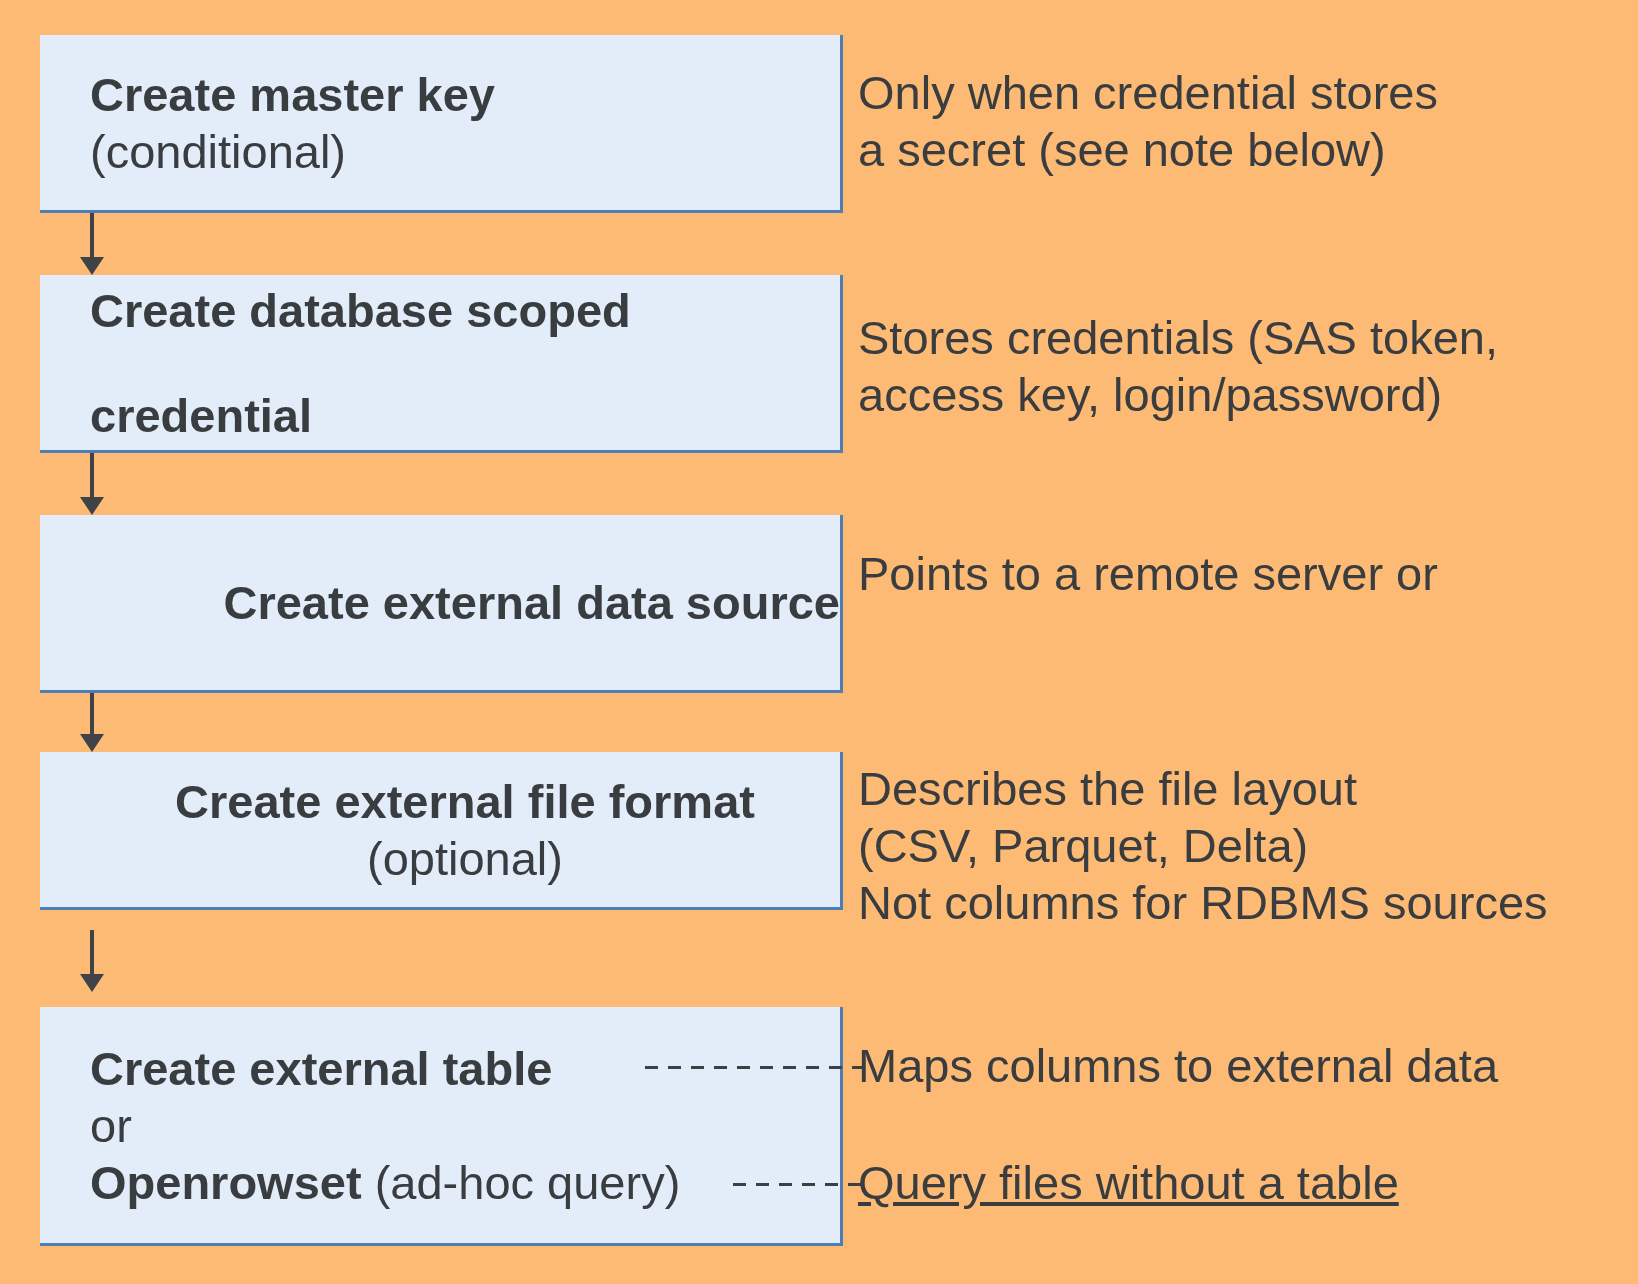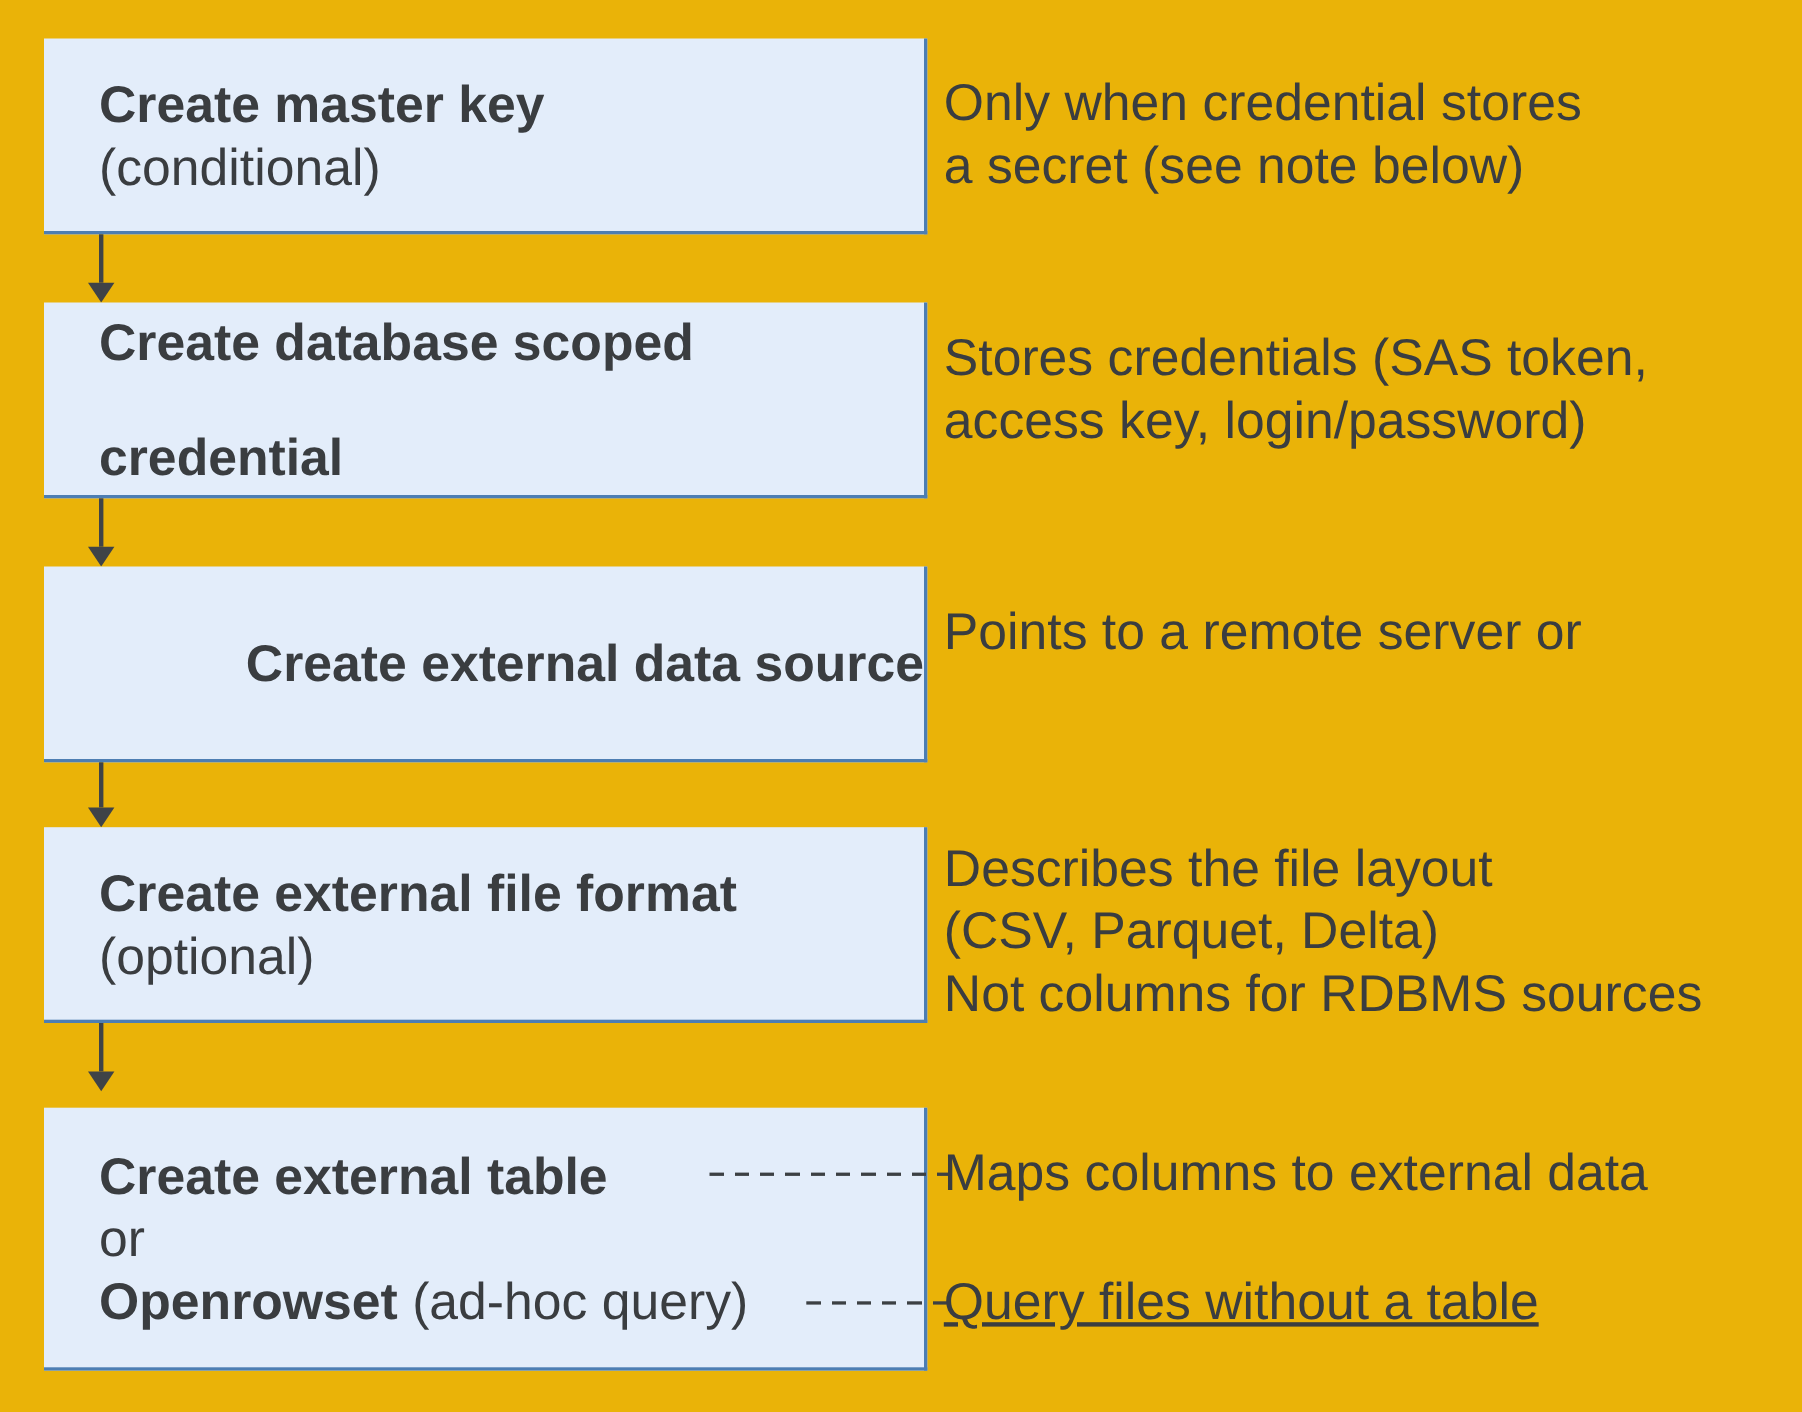--- a/index.html
+++ b/index.html
@@ -1,20 +1,20 @@
 <!DOCTYPE html>
 <html><head>
 <meta charset="utf-8">
 <style>
   html, body { margin: 0; padding: 0; background: #ffffff; }
   .canvas {
     position: relative;
     width: 1638px;
     height: 1284px;
-    background: #eab308;
+    background: #fdba74;
     font-family: "Liberation Sans", "DejaVu Sans", sans-serif;
     color: #3a3d40;
     overflow: hidden;
   }
 
   
   .box {
     position: absolute;
     left: 40px;
     width: 803px;
@@ -92,21 +92,21 @@
 
   <div class="box" style="top:515px;height:178px;text-align:right;">
     <div class="t">Create external data source</div>
   </div>
 
   <div class="arrow" style="top:693px;height:59px;">
     <div class="shaft"></div>
     <div class="head"></div>
   </div>
 
-  <div class="box" style="top:752px;height:178px;">
+  <div class="box" style="top:752px;height:158px;align-items:center;">
     <div class="t">Create external file format</div>
     <div class="q">(optional)</div>
   </div>
 
   <div class="arrow" style="top:930px;height:62px;">
     <div class="shaft"></div>
     <div class="head"></div>
   </div>
 
   <div class="box" style="top:1007px;height:239px;">
@@ -119,21 +119,21 @@
   </div>
 
   <div class="dash" style="top:1066px;left:645px;width:218px;"></div>
   <div class="dash" style="top:1183px;left:733px;width:130px;"></div>
 
   <div class="note" style="top:64px;">
     <div>Only when credential stores</div>
     <div>a secret (see note below)</div>
   </div>
 
-  <div class="note" style="top:296px;">
+  <div class="note" style="top:309px;">
     <div>Stores credentials (SAS token,</div>
     <div>access key, login/password)</div>
   </div>
 
   <div class="note" style="top:545px;">
     <div>Points to a remote server or</div>
   </div>
 
   <div class="note" style="top:760px;">
     <div>Describes the file layout</div>

